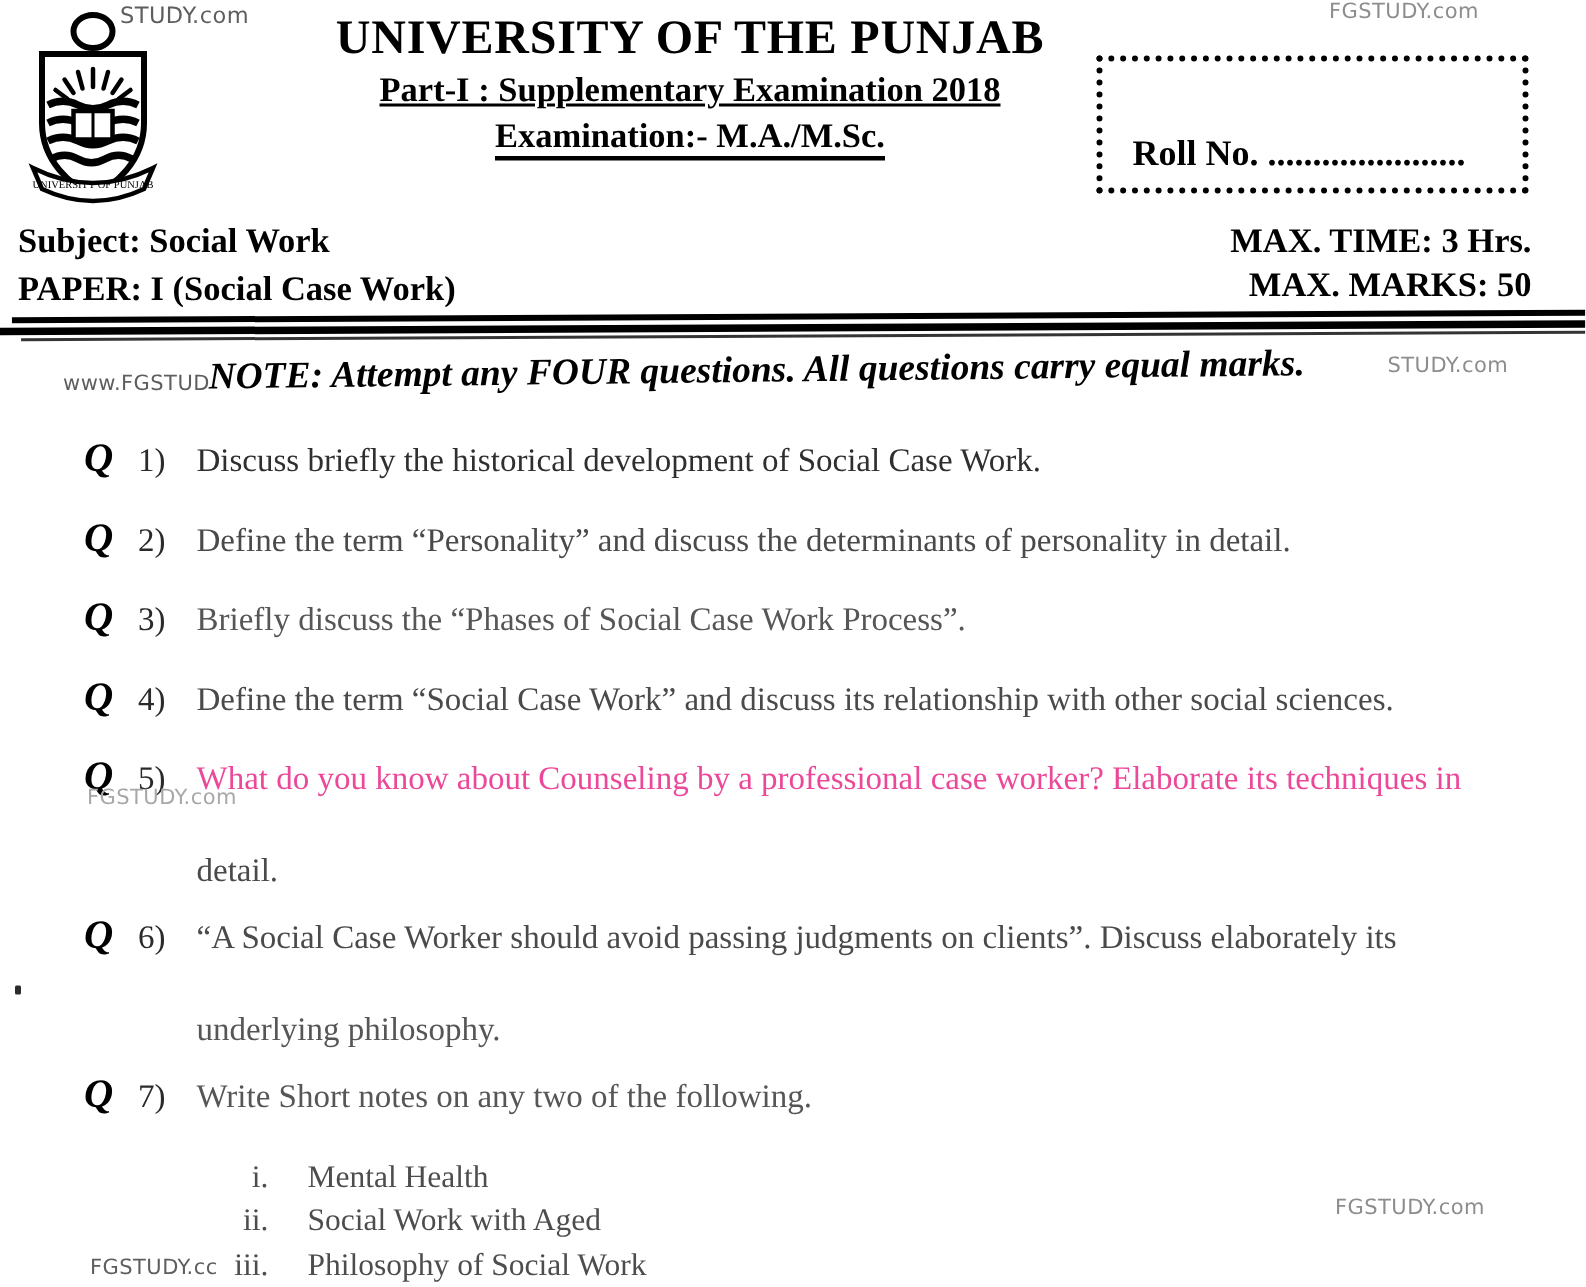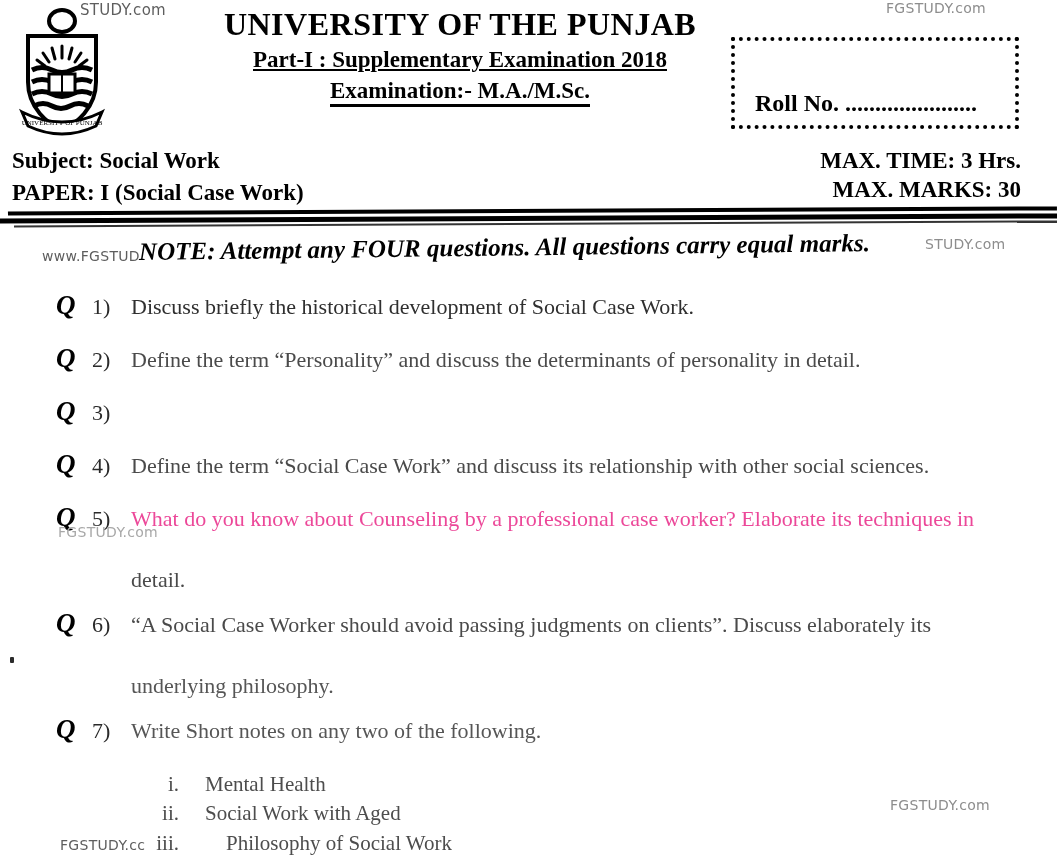--- a/index.html
+++ b/index.html
@@ -287,21 +287,21 @@
     <span class="ul">Examination:- M.A./M.Sc.</span>
   </div>
 
   <div class="rollbox">
     <div class="rolltext">Roll No. ......................</div>
   </div>
 
   <div class="subject">Subject: Social Work</div>
   <div class="paper">PAPER: I (Social Case Work)</div>
   <div class="maxtime">MAX. TIME: 3 Hrs.</div>
-  <div class="maxmarks">MAX. MARKS: 30</div>
+  <div class="maxmarks">MAX. MARKS: 50</div>
 
   <div class="rules">
     <div class="r1"></div>
       <div class="r2"></div>
       <div class="r3"></div>
   </div>
 
   <div class="wm dark" style="left:42px; top:248px; font-size:14px;">www.FGSTUD</div>
   <div class="wm" style="left:925px; top:236px; font-size:14px;">STUDY.com</div>
   <div class="note">NOTE: Attempt any FOUR questions. All questions carry equal marks.</div>
@@ -314,20 +314,21 @@
 
   <div class="qrow" style="top:347px;">
     <span class="qmark">Q</span>
     <span class="qnum">2)</span>
     <span class="qtext faded2">Define the term “Personality” and discuss the determinants of personality in detail.</span>
   </div>
 
   <div class="qrow" style="top:400px;">
     <span class="qmark">Q</span>
     <span class="qnum">3)</span>
+    <span class="qtext faded3">Briefly discuss the “Phases of Social Case Work Process”.</span>
   </div>
 
   <div class="qrow" style="top:453px;">
     <span class="qmark">Q</span>
     <span class="qnum">4)</span>
     <span class="qtext faded2">Define the term “Social Case Work” and discuss its relationship with other social sciences.</span>
   </div>
 
   <div class="qrow" style="top:506px;">
     <span class="qmark">Q</span>
@@ -350,20 +351,20 @@
     <span class="qtext faded3">Write Short notes on any two of the following.</span>
   </div>
 
   <div class="sub-rn" style="top:772px;">i.</div>
   <div class="sub-tx" style="top:772px;">Mental Health</div>
 
   <div class="sub-rn" style="top:801px;">ii.</div>
   <div class="sub-tx" style="top:801px;">Social Work with Aged</div>
 
   <div class="sub-rn" style="top:831px;">iii.</div>
-  <div class="sub-tx" style="top:831px;margin-left:21px;">Philosophy of Social Work</div>
+  <div class="sub-tx" style="top:831px;">Philosophy of Social Work</div>
 
   <div class="wm dark" style="left:60px; top:837px; font-size:14px;">FGSTUDY.cc</div>
   <div class="wm" style="left:890px; top:797px; font-size:14px;">FGSTUDY.com</div>
 
   <div class="speck"></div>
 
 </div>
 
 </body></html>

